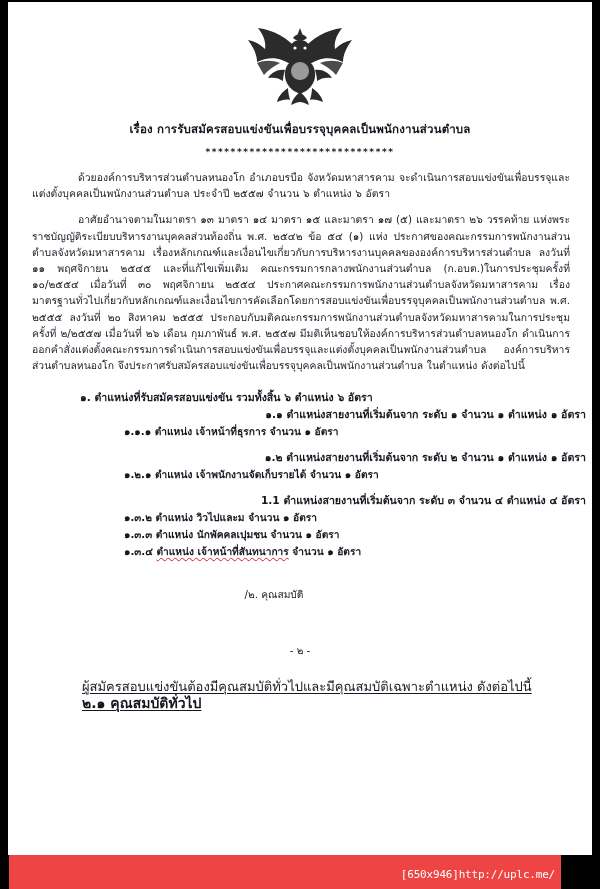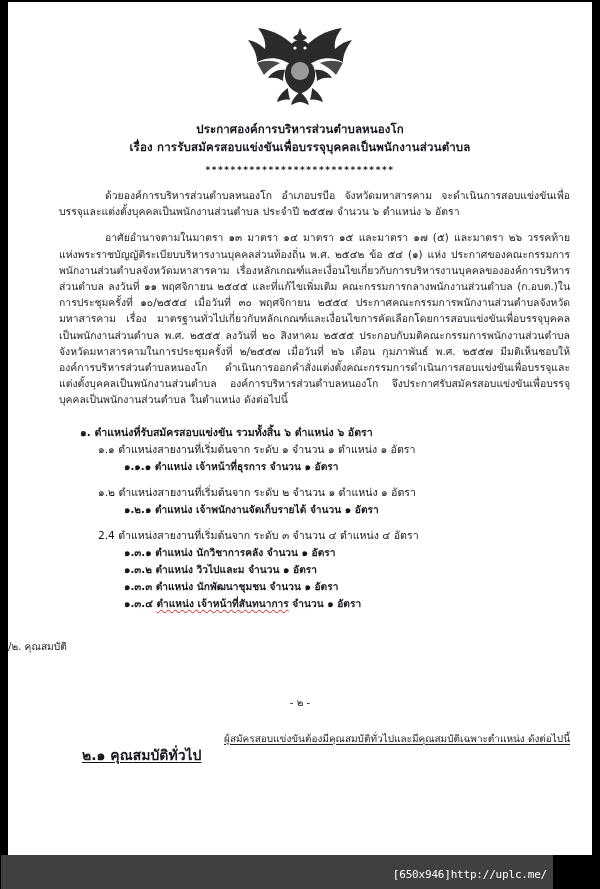--- a/index.html
+++ b/index.html
@@ -78,21 +78,21 @@
     padding: 0 22px 0 24px;
   }
   .para {
     font-size: 10.4px;
     line-height: 16.2px;
     color: #171a24;
     text-align: justify;
     margin: 0 0 4px 0;
     word-spacing: .4px;
   }
-  .para.indent { text-indent: 46px; margin-left: 27px; }
+  .para.indent { text-indent: 46px; }
 
   .gap-sm { height: 6px; }
 
   
   .sq {
     text-decoration: underline;
     text-decoration-style: wavy;
     text-decoration-color: #d81f28;
     text-decoration-thickness: 1px;
     text-underline-offset: 1.5px;
@@ -103,28 +103,28 @@
     padding: 0 6px 0 24px;
     margin-top: 16px;
   }
   .li {
     font-size: 10.6px;
     line-height: 17px;
     color: #15171f;
     white-space: nowrap;
   }
   .li.lvl1 { padding-left: 48px; font-weight: 600; }
-  .li.lvl2 { padding-left: 66px; font-weight: 400; }
+  .li.lvl2 { padding-left: 66px; font-weight: 700; text-align: right; }
   .li.lvl3 { padding-left: 92px; font-weight: 700; font-size: 10.2px; }
   .li .cnt { }
   .li-gap { height: 9px; }
 
   
   .catchword {
-    text-align: left;
+    text-align: center;
     padding-right: 52px;
     margin-top: 26px;
     font-size: 10.2px;
     color: #181a22;
   }
 
   
   .page-sep { height: 26px; }
   .page-num {
     text-align: center;
@@ -137,45 +137,44 @@
     margin-top: 20px;
   }
   .p2-head {
     font-size: 10.8px;
     line-height: 17px;
     font-weight: 600;
     color: #14161e;
     padding-left: 30px;
   }
   .p2-sub {
-    font-size: 10px;
+    font-size: 13px;
     line-height: 17px;
     color: #171a24;
     padding-left: 50px;
-    text-align: right;
   }
   .p2-sub.ul { text-decoration: underline; text-underline-offset: 2px; }
   .p2-item {
     font-size: 14px;
     line-height: 17px;
     font-weight: 600;
     color: #14161e;
     padding-left: 50px;
     text-decoration: underline;
     text-underline-offset: 2px;
   }
 
   
   .footer-bar {
     position: absolute;
-    left: 1px;
+    left: 9px;
     bottom: 0;
     width: 552px;
     height: 34px;
-    background: #404040;
+    background: #ef4444;
   }
   .footer-text {
     position: absolute;
     right: 6px;
     bottom: 8px;
     color: #ffffff;
     font-family: "DejaVu Sans Mono", "Liberation Mono", monospace;
     font-size: 11px;
     letter-spacing: -0.2px;
     white-space: nowrap;
@@ -213,21 +212,20 @@
 
             <path d="M48 66 C42 70 38 75 37 80 C42 78 46 77 50 78 C49 74 48 70 48 66 Z"></path>
             <path d="M72 66 C78 70 82 75 83 80 C78 78 74 77 70 78 C71 74 72 70 72 66 Z"></path>
             <path d="M60 70 C55 74 52 78 51 83 C55 81 58 80 60 80 C62 80 65 81 69 83 C68 78 65 74 60 70 Z"></path>
           </g>
         </svg>
       </span>
     </div>
 
     <div class="doc-heading">
-      <div class="hline l1">ประกาศองค์การบริหารส่วนตำบลหนองโก</div>
       <div class="hline l2">เรื่อง  การรับสมัครสอบแข่งขันเพื่อบรรจุบุคคลเป็นพนักงานส่วนตำบล</div>
     </div>
 
     <div class="stars">******************************</div>
 
     <div class="body-block">
       <p class="para indent">ด้วยองค์การบริหารส่วนตำบลหนองโก  อำเภอบรบือ จังหวัดมหาสารคาม จะดำเนินการสอบแข่งขันเพื่อบรรจุและแต่งตั้งบุคคลเป็นพนักงานส่วนตำบล  ประจำปี ๒๕๕๗ จำนวน ๖ ตำแหน่ง ๖ อัตรา</p>
       <div class="gap-sm"></div>
       <p class="para indent">อาศัยอำนาจตามในมาตรา ๑๓  มาตรา ๑๔  มาตรา ๑๕ และมาตรา ๑๗ (๕) และมาตรา ๒๖ วรรคท้าย แห่งพระราชบัญญัติระเบียบบริหารงานบุคคลส่วนท้องถิ่น พ.ศ. ๒๕๔๒ ข้อ ๕๔ (๑) แห่ง ประกาศของคณะกรรมการพนักงานส่วนตำบลจังหวัดมหาสารคาม  เรื่องหลักเกณฑ์และเงื่อนไขเกี่ยวกับการบริหารงานบุคคลขององค์การบริหารส่วนตำบล ลงวันที่ ๑๑ พฤศจิกายน ๒๕๔๕ และที่แก้ไขเพิ่มเติม คณะกรรมการกลางพนักงานส่วนตำบล (ก.อบต.)ในการประชุมครั้งที่ ๑๐/๒๕๕๔ เมื่อวันที่ ๓๐ พฤศจิกายน  ๒๕๕๔  ประกาศคณะกรรมการพนักงานส่วนตำบลจังหวัดมหาสารคาม เรื่อง มาตรฐานทั่วไปเกี่ยวกับหลักเกณฑ์และเงื่อนไขการคัดเลือกโดยการสอบแข่งขันเพื่อบรรจุบุคคลเป็นพนักงานส่วนตำบล พ.ศ. ๒๕๕๕ ลงวันที่ ๒๐ สิงหาคม ๒๕๕๕ ประกอบกับมติคณะกรรมการพนักงานส่วนตำบลจังหวัดมหาสารคามในการประชุมครั้งที่ ๒/๒๕๕๗ เมื่อวันที่ ๒๖ เดือน กุมภาพันธ์ พ.ศ. ๒๕๕๗ มีมติเห็นชอบให้องค์การบริหารส่วนตำบลหนองโก ดำเนินการออกคำสั่งแต่งตั้งคณะกรรมการดำเนินการสอบแข่งขันเพื่อบรรจุและแต่งตั้งบุคคลเป็นพนักงานส่วนตำบล องค์การบริหารส่วนตำบลหนองโก จึงประกาศรับสมัครสอบแข่งขันเพื่อบรรจุบุคคลเป็นพนักงานส่วนตำบล  ในตำแหน่ง ดังต่อไปนี้</p>
     </div>
@@ -246,34 +244,29 @@
 
       <div class="li lvl2">๑.๒  ตำแหน่งสายงานที่เริ่มต้นจาก ระดับ ๒ จำนวน  ๑ ตำแหน่ง ๑ อัตรา</div>
       <div class="li lvl3">
         <span>๑.๒.๑</span>
         <span>ตำแหน่ง  เจ้าพนักงานจัดเก็บรายได้</span>
         <span class="cnt">จำนวน   ๑  อัตรา</span>
       </div>
 
       <div class="li-gap"></div>
 
-      <div class="li lvl2">2.4  ตำแหน่งสายงานที่เริ่มต้นจาก ระดับ ๓ จำนวน ๔ ตำแหน่ง ๔ อัตรา</div>
-      <div class="li lvl3">
-        <span>๑.๓.๑</span>
-        <span>ตำแหน่ง  นักวิชาการคลัง</span>
-        <span class="cnt">จำนวน   ๑  อัตรา</span>
-      </div>
+      <div class="li lvl2">1.1  ตำแหน่งสายงานที่เริ่มต้นจาก ระดับ ๓ จำนวน ๔ ตำแหน่ง ๔ อัตรา</div>
       <div class="li lvl3">
         <span>๑.๓.๒</span>
         <span>ตำแหน่ง  วิวไปและม</span>
         <span class="cnt">จำนวน   ๑  อัตรา</span>
       </div>
       <div class="li lvl3">
         <span>๑.๓.๓</span>
-        <span>ตำแหน่ง  นักพัฒนาชุมชน</span>
+        <span>ตำแหน่ง  นักพัคคลเปุมชน</span>
         <span class="cnt">จำนวน   ๑  อัตรา</span>
       </div>
       <div class="li lvl3">
         <span>๑.๓.๔</span>
         <span class="sq">ตำแหน่ง  เจ้าหน้าที่สันทนาการ</span>
         <span class="cnt">จำนวน   ๑  อัตรา</span>
       </div>
     </div>
 
     <div class="catchword">/๒. คุณสมบัติ</div>

